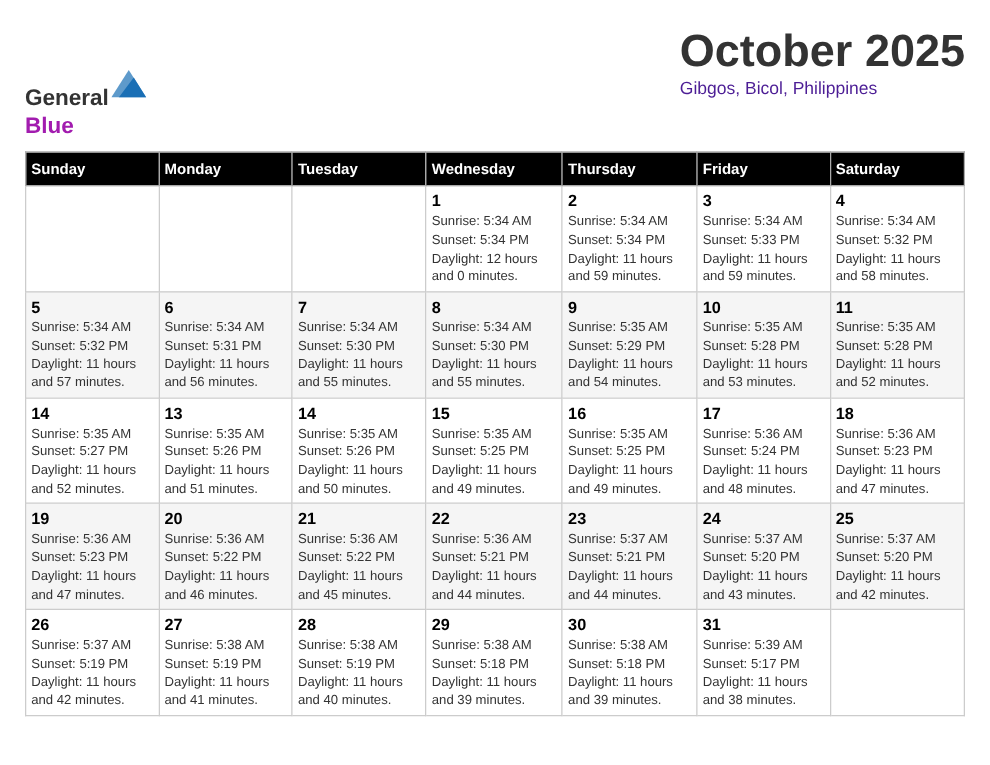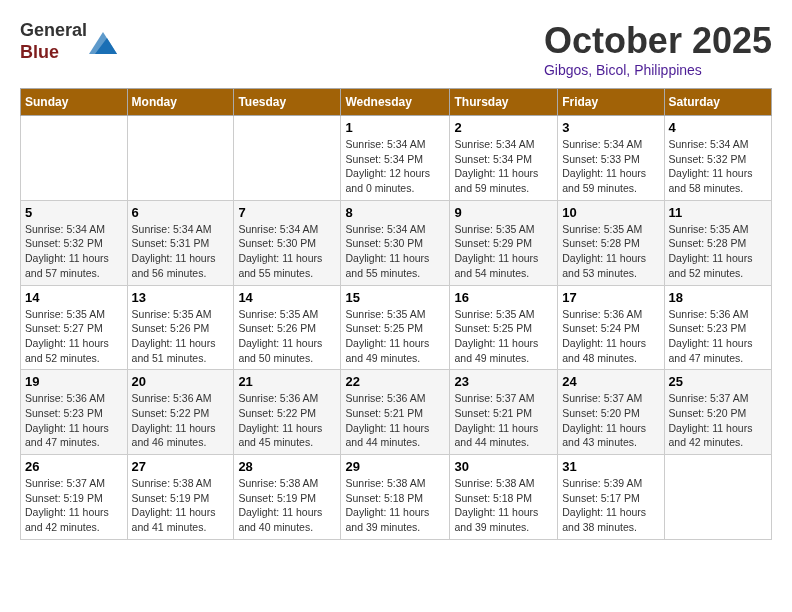--- a/index.html
+++ b/index.html
@@ -31,21 +31,21 @@
     .location {
       font-size: 14px;
       color: #4c1d95;
     }
     .calendar {
       width: 100%;
       border-collapse: collapse;
       font-size: 11px;
     }
     .calendar th {
-      background-color: #a16207;
+      background-color: #000000;
       color: white;
       padding: 6px 4px;
       text-align: left;
       font-size: 12px;
       border: 1px solid #aaa;
     }
     .calendar td {
       border: 1px solid #ccc;
       vertical-align: top;
       padding: 4px;
@@ -68,23 +68,23 @@
     }
     .empty {
       background: #f9f9f9;
     }
   </style>
 </head>
 <body>
 
 <div class="header">
   <div class="logo">
-    <div style="font-size:18px; font-weight:bold; line-height:1.2;">
+    <div style="font-size:18px; font-weight:bold; line-height:1.2;margin-top:48px;">
       <span style="color:#333;">General</span><br>
-      <span style="color:#7f1d1d;">Blue</span>
+      <span style="color:#a21caf;">Blue</span>
     </div>
     <svg width="28" height="22" viewBox="0 0 28 22" style="margin-left:2px; margin-top:2px;">
       <polygon points="0,22 14,0 28,22" fill="#1a6fb5" opacity="0.7"></polygon>
       <polygon points="6,22 18,6 28,22" fill="#1a6fb5"></polygon>
     </svg>
   </div>
   <div class="title-section">
     <div class="month-title">October 2025</div>
     <div class="location">Gibgos, Bicol, Philippines</div>
   </div>

